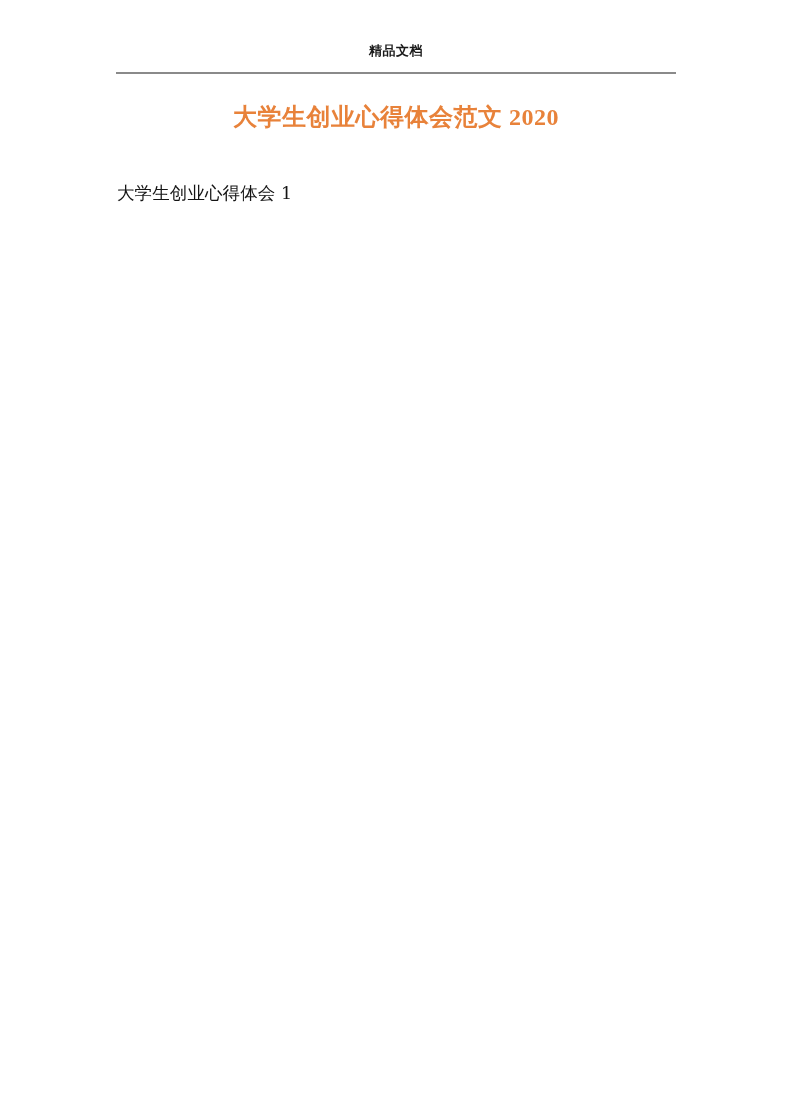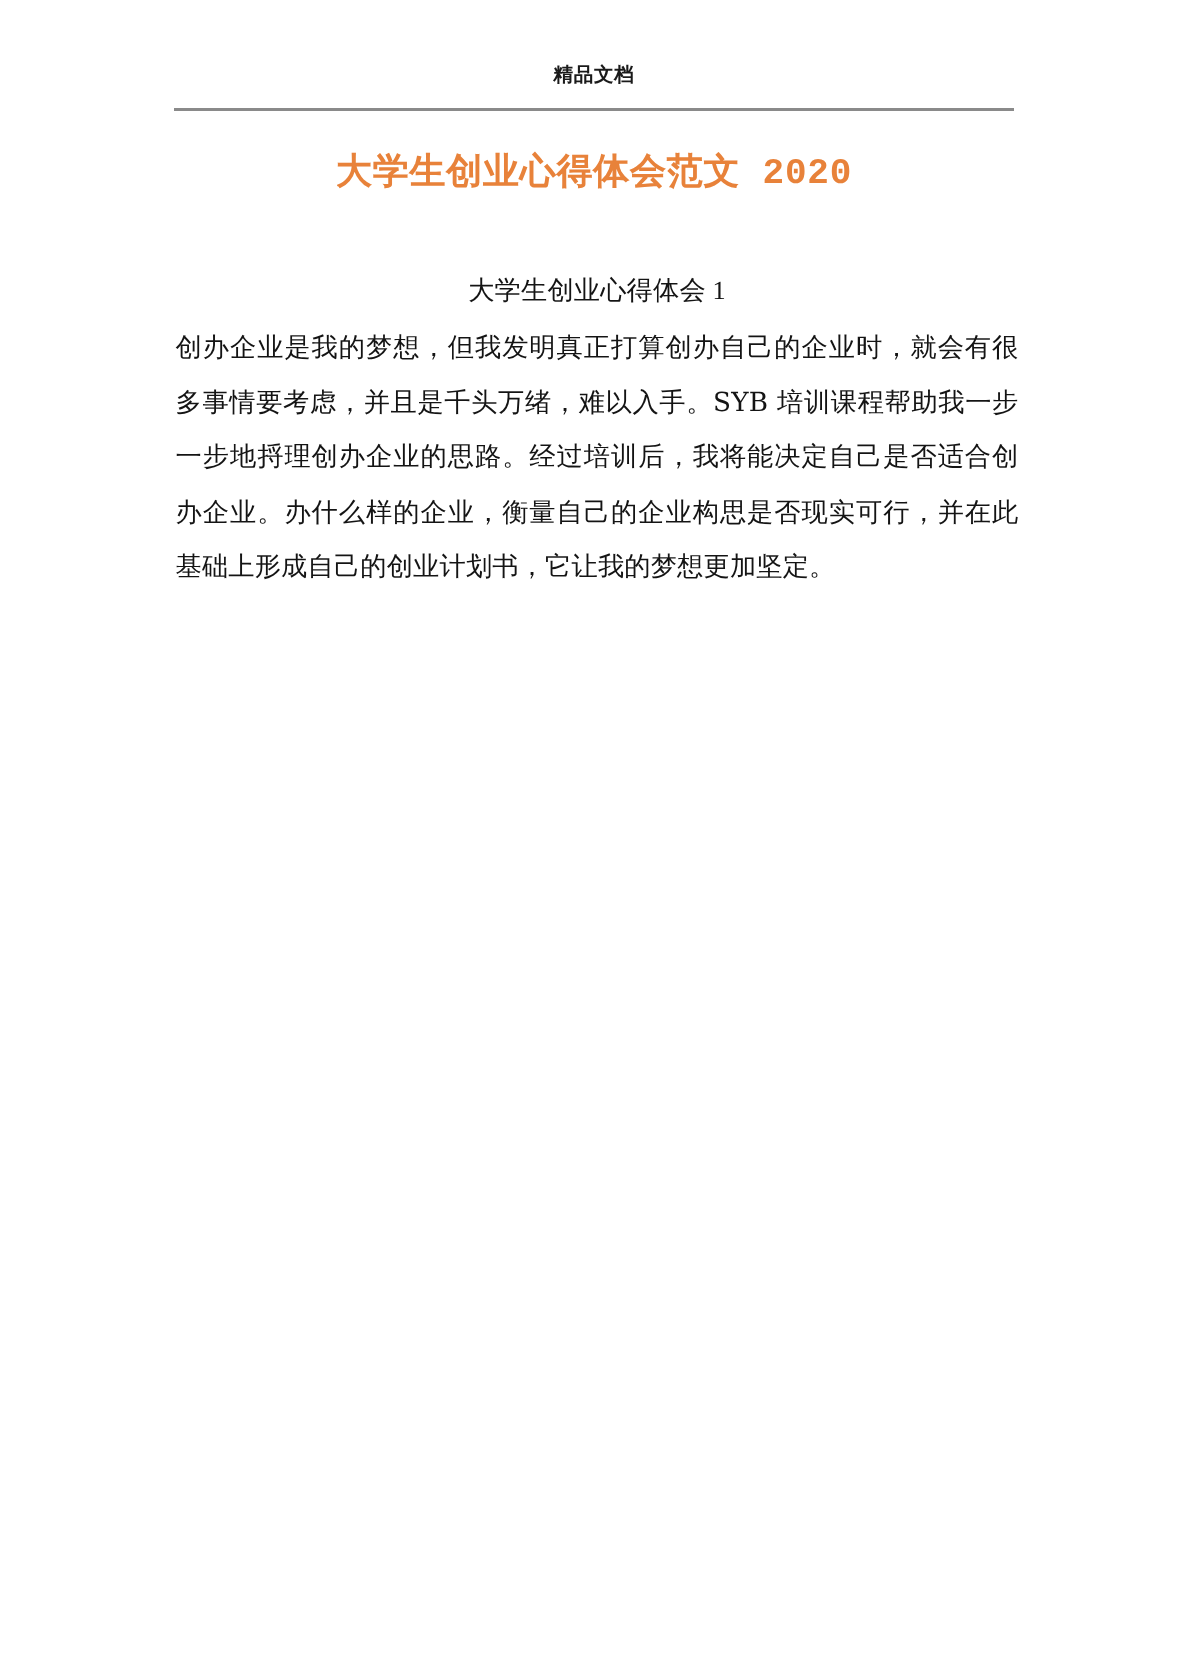--- a/index.html
+++ b/index.html
@@ -45,21 +45,21 @@
     border-top: 2px solid #8a8a8a;
   }
 
   
   .doc-title {
     position: absolute;
     left: 116px;
     top: 100px;
     width: 560px;
     text-align: center;
-    font-family: Liberation Mono, monospace;
+    font-family: Liberation Serif, serif;
     font-size: 24px;
     font-weight: bold;
     color: #E8823A;
     line-height: 34px;
     letter-spacing: 0.5px;
   }
 
   
   .body-area {
     position: absolute;
@@ -72,23 +72,22 @@
     font-family: "DejaVu Serif", "Liberation Serif", serif;
     font-size: 17.5px;
     line-height: 36.5px;
     color: #141414;
     text-align: justify;
     text-justify: inter-character;
     letter-spacing: 0.1px;
   }
   .para.heading-line {
     line-height: 35px;
-    text-align: center;
-    margin-bottom: 3px;
-    font-family: Liberation Serif, serif;
+    text-align: left;
+    margin-bottom: 13px;
   }
   .para.tight {
     line-height: 35px;
   }
 
   
   .page-number {
     position: absolute;
     left: 0;
     top: 1022px;
@@ -108,18 +107,17 @@
   <div class="page-header">
     <div class="header-text">精品文档</div>
   </div>
 
   <div class="header-rule"></div>
 
   <div class="doc-title">大学生创业心得体会范文 2020</div>
 
   <div class="body-area">
     <p class="para heading-line">大学生创业心得体会 1</p>
-    <p class="para">创办企业是我的梦想，但我发明真正打算创办自己的企业时，就会有很多事情要考虑，并且是千头万绪，难以入手。SYB 培训课程帮助我一步一步地捋理创办企业的思路。经过培训后，我将能决定自己是否适合创办企业。办什么样的企业，衡量自己的企业构思是否现实可行，并在此基础上形成自己的创业计划书，它让我的梦想更加坚定。</p>
   </div>
 
   <div class="page-number">1</div>
 
 </div>
 
 </body></html>

